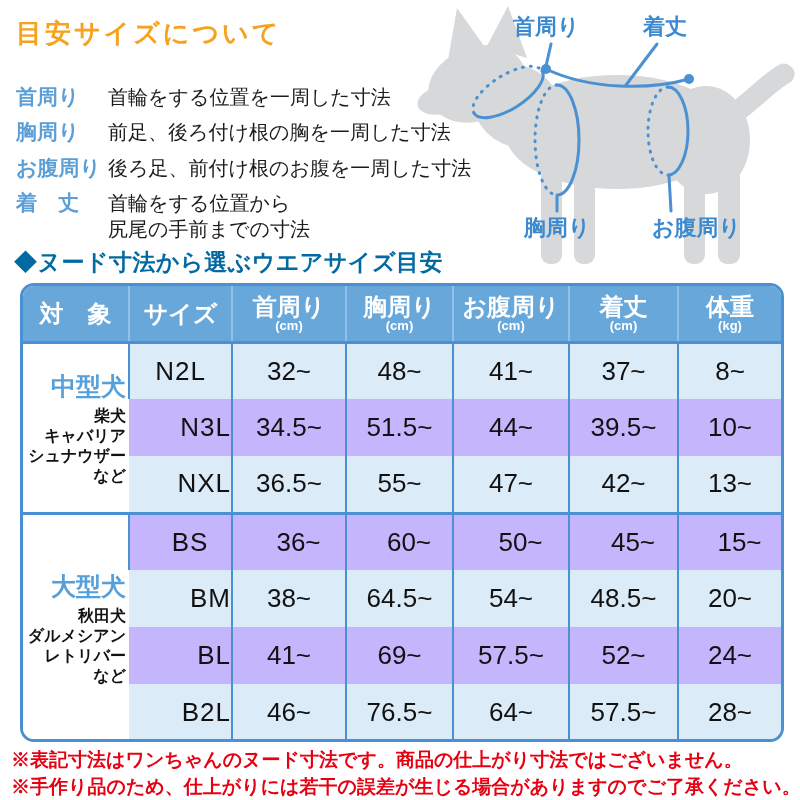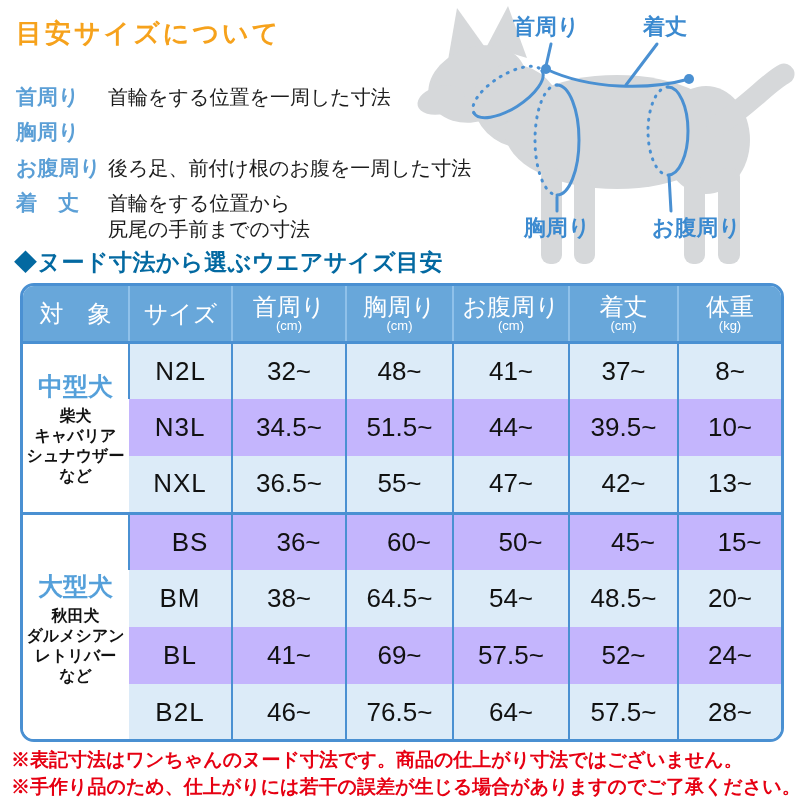--- a/index.html
+++ b/index.html
@@ -52,38 +52,38 @@
   .table-wrap {
     position: absolute; left: 20px; top: 283px; width: 764px; height: 459px;
     border: 3px solid #4a90d2; border-radius: 14px; overflow: hidden;
     background: #fff;
   }
   table.size-table {
     width: 100%; height: 100%;
     border-collapse: collapse; table-layout: fixed;
   }
   .size-table th {
-    background: #68a7da; color: #ffffff; font-weight: normal;
+    background: #68a7da; color: #ffffff; font-weight: bold;
     text-align: center; vertical-align: middle;
     border-left: 2px solid #8fc1ea;
     border-bottom: 3px solid #4a90d2;
     height: 56px; padding: 2px 0;
   }
   .size-table th:first-child { border-left: none; }
   .th-label { font-size: 24px; line-height: 1.05; }
   .th-unit  { font-size: 13px; line-height: 1.05; }
   .th-unit:empty { display: none; }
 
   .size-table td {
     text-align: center; vertical-align: middle;
     border-left: 2px solid #4a90d2;
     font-size: 26px; color: #111111;
     height: 57px;
   }
-  .size-table td:first-child { border-left: none; }
+  .size-table td:first-child { border-left: none; text-align: right; }
   tr.row-blue  td { background: #dcebf8; }
   tr.row-white td { background: #c4b5fd; }
   .size-table td.group-cell { background: #ffffff; padding: 4px 2px; }
   tr.group-start td { border-top: 3px solid #4a90d2; padding-left: 19px; }
 
   .size-cell { font-weight: normal; font-size: 28px; letter-spacing: 1px; }
   .cat { color: #55a0da; font-weight: bold; font-size: 25px; margin-bottom: 3px; }
   .breed { font-size: 16px; font-weight: bold; color: #111111; line-height: 1.25; }
 
   
@@ -95,20 +95,21 @@
 
 <h1 class="page-title">目安サイズについて</h1>
 
 <div class="defs">
   <div class="def-row">
     <div class="def-label">首周り</div>
     <div class="def-text">首輪をする位置を一周した寸法</div>
   </div>
   <div class="def-row">
     <div class="def-label">胸周り</div>
+    <div class="def-text">前足、後ろ付け根の胸を一周した寸法</div>
   </div>
   <div class="def-row">
     <div class="def-label">お腹周り</div>
     <div class="def-text">後ろ足、前付け根のお腹を一周した寸法</div>
   </div>
   <div class="def-row">
     <div class="def-label">着　丈</div>
     <div class="def-text">
       <div>首輪をする位置から</div>
       <div>尻尾の手前までの寸法</div>

